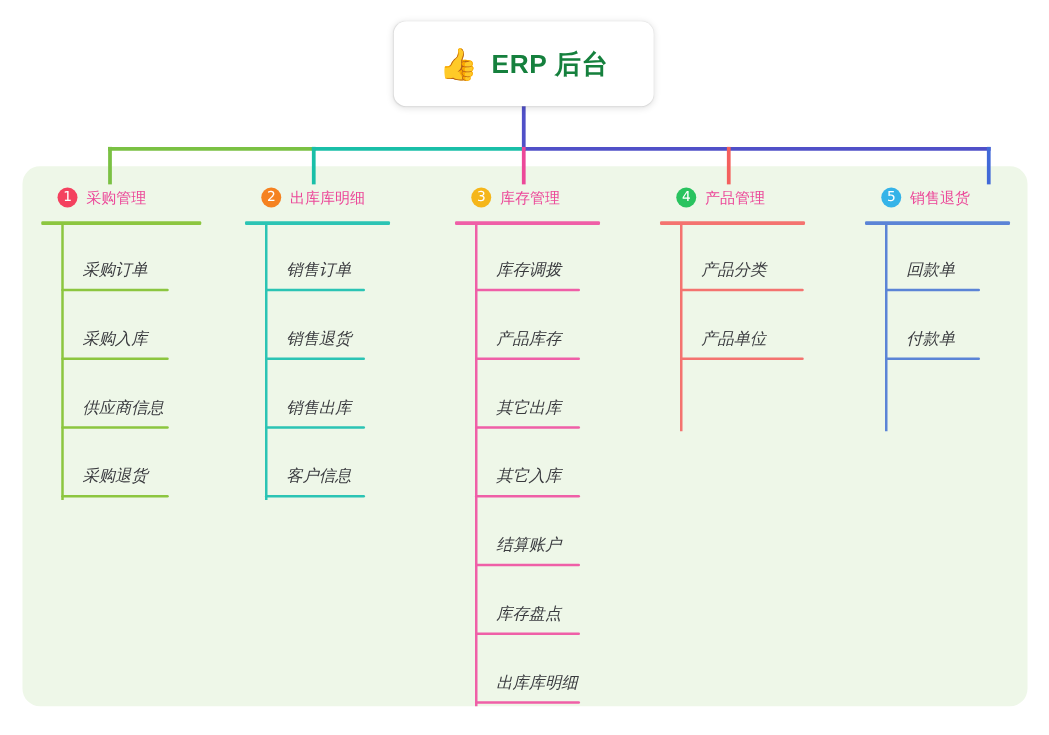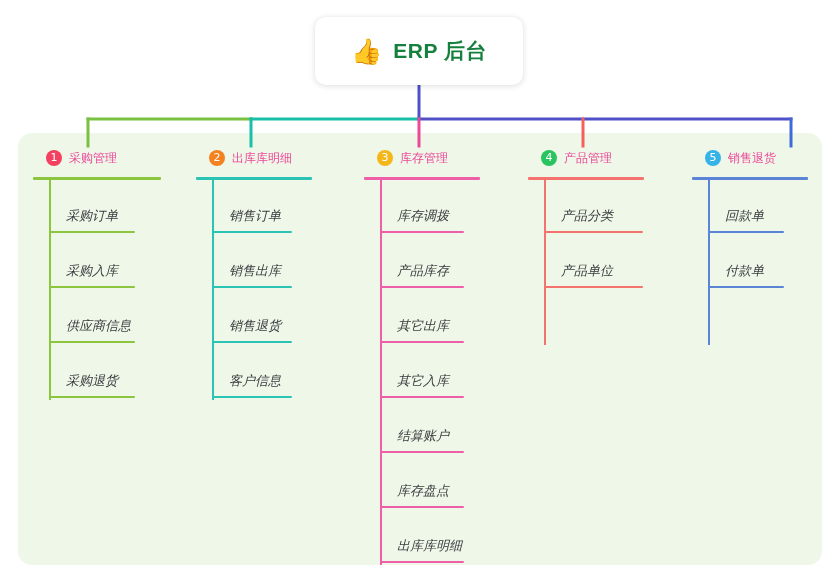--- a/index.html
+++ b/index.html
@@ -195,25 +195,25 @@
           <span class="col-title">出库库明细</span>
         </div>
         <div class="col-rule" style="width: 116px; background: rgb(43, 196, 180);"></div>
         <div class="leaf-list">
           <div class="spine" style="background: rgb(43, 196, 180); height: 220px;"></div>
           <div class="leaf">
             <span class="leaf-label">销售订单</span>
             <div class="leaf-rule" style="width: 80px; background: rgb(43, 196, 180);"></div>
           </div>
           <div class="leaf">
+            <span class="leaf-label">销售退货</span>
+            <div class="leaf-rule" style="width: 80px; background: rgb(43, 196, 180);"></div>
+          </div>
+          <div class="leaf">
             <span class="leaf-label">销售出库</span>
-            <div class="leaf-rule" style="width: 80px; background: rgb(43, 196, 180);"></div>
-          </div>
-          <div class="leaf">
-            <span class="leaf-label">销售退货</span>
             <div class="leaf-rule" style="width: 80px; background: rgb(43, 196, 180);"></div>
           </div>
           <div class="leaf">
             <span class="leaf-label">客户信息</span>
             <div class="leaf-rule" style="width: 80px; background: rgb(43, 196, 180);"></div>
           </div>
         </div>
       </div>
       <div class="column" style="left: 364px;">
         <div class="col-head" style="width: 128px;">

